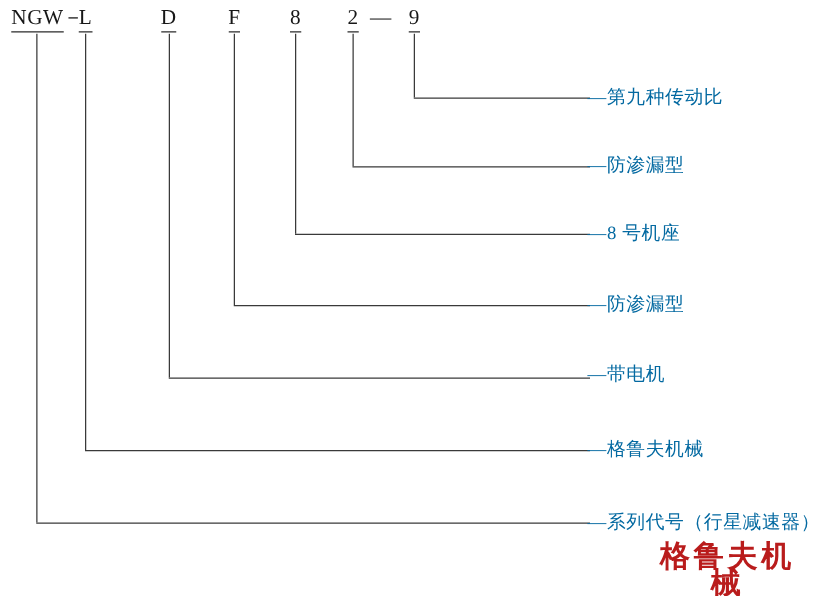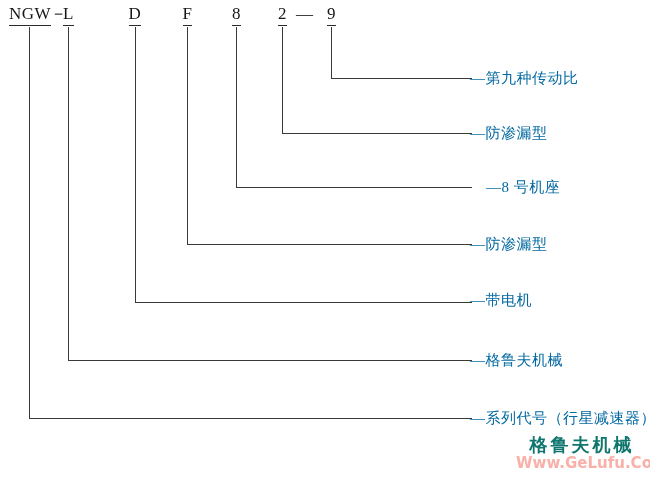--- a/index.html
+++ b/index.html
@@ -70,24 +70,24 @@
     position: absolute;
     left: 516px;
     top: 434px;
     width: 132px;
     text-align: center;
     user-select: none;
   }
   #watermark .wm-cn {
     font-family: "DejaVu Serif", "Liberation Serif", serif;
     font-weight: bold;
-    font-size: 18px;
+    font-size: 24px;
     line-height: 21px;
     letter-spacing: 3px;
-    color: #0f766e;
+    color: #b91c1c;
   }
   #watermark .wm-url {
     font-family: "DejaVu Sans", "Liberation Sans", sans-serif;
     font-weight: bold;
     font-size: 15px;
     line-height: 17px;
     letter-spacing: 0px;
     color: #f9b0a8;
   }
 </style>
@@ -131,21 +131,21 @@
   <div class="hline" style="left:331px; top:78px;  width:141px;"></div>
   <div class="hline" style="left:282px; top:133px; width:190px;"></div>
   <div class="hline" style="left:236px; top:187px; width:236px;"></div>
   <div class="hline" style="left:187px; top:244px; width:285px;"></div>
   <div class="hline" style="left:135px; top:302px; width:337px;"></div>
   <div class="hline" style="left:68px;  top:360px; width:404px;"></div>
   <div class="hline" style="left:29px;  top:418px; width:443px;"></div>
 
   <div class="label" style="left:470px; top:69px;">—第九种传动比</div>
   <div class="label" style="left:470px; top:124px;">—防渗漏型</div>
-  <div class="label" style="left:470px; top:178px;margin-left:16px;">—8 号机座</div>
+  <div class="label" style="left:470px; top:178px;">—8 号机座</div>
   <div class="label" style="left:470px; top:235px;">—防渗漏型</div>
   <div class="label" style="left:470px; top:291px;">—带电机</div>
   <div class="label" style="left:470px; top:351px;">—格鲁夫机械</div>
   <div class="label" style="left:470px; top:409px;">—系列代号（行星减速器）</div>
 
   <div id="watermark">
     <div class="wm-cn">格鲁夫机械</div>
     <div class="wm-url">Www.GeLufu.Com</div>
   </div>
 

